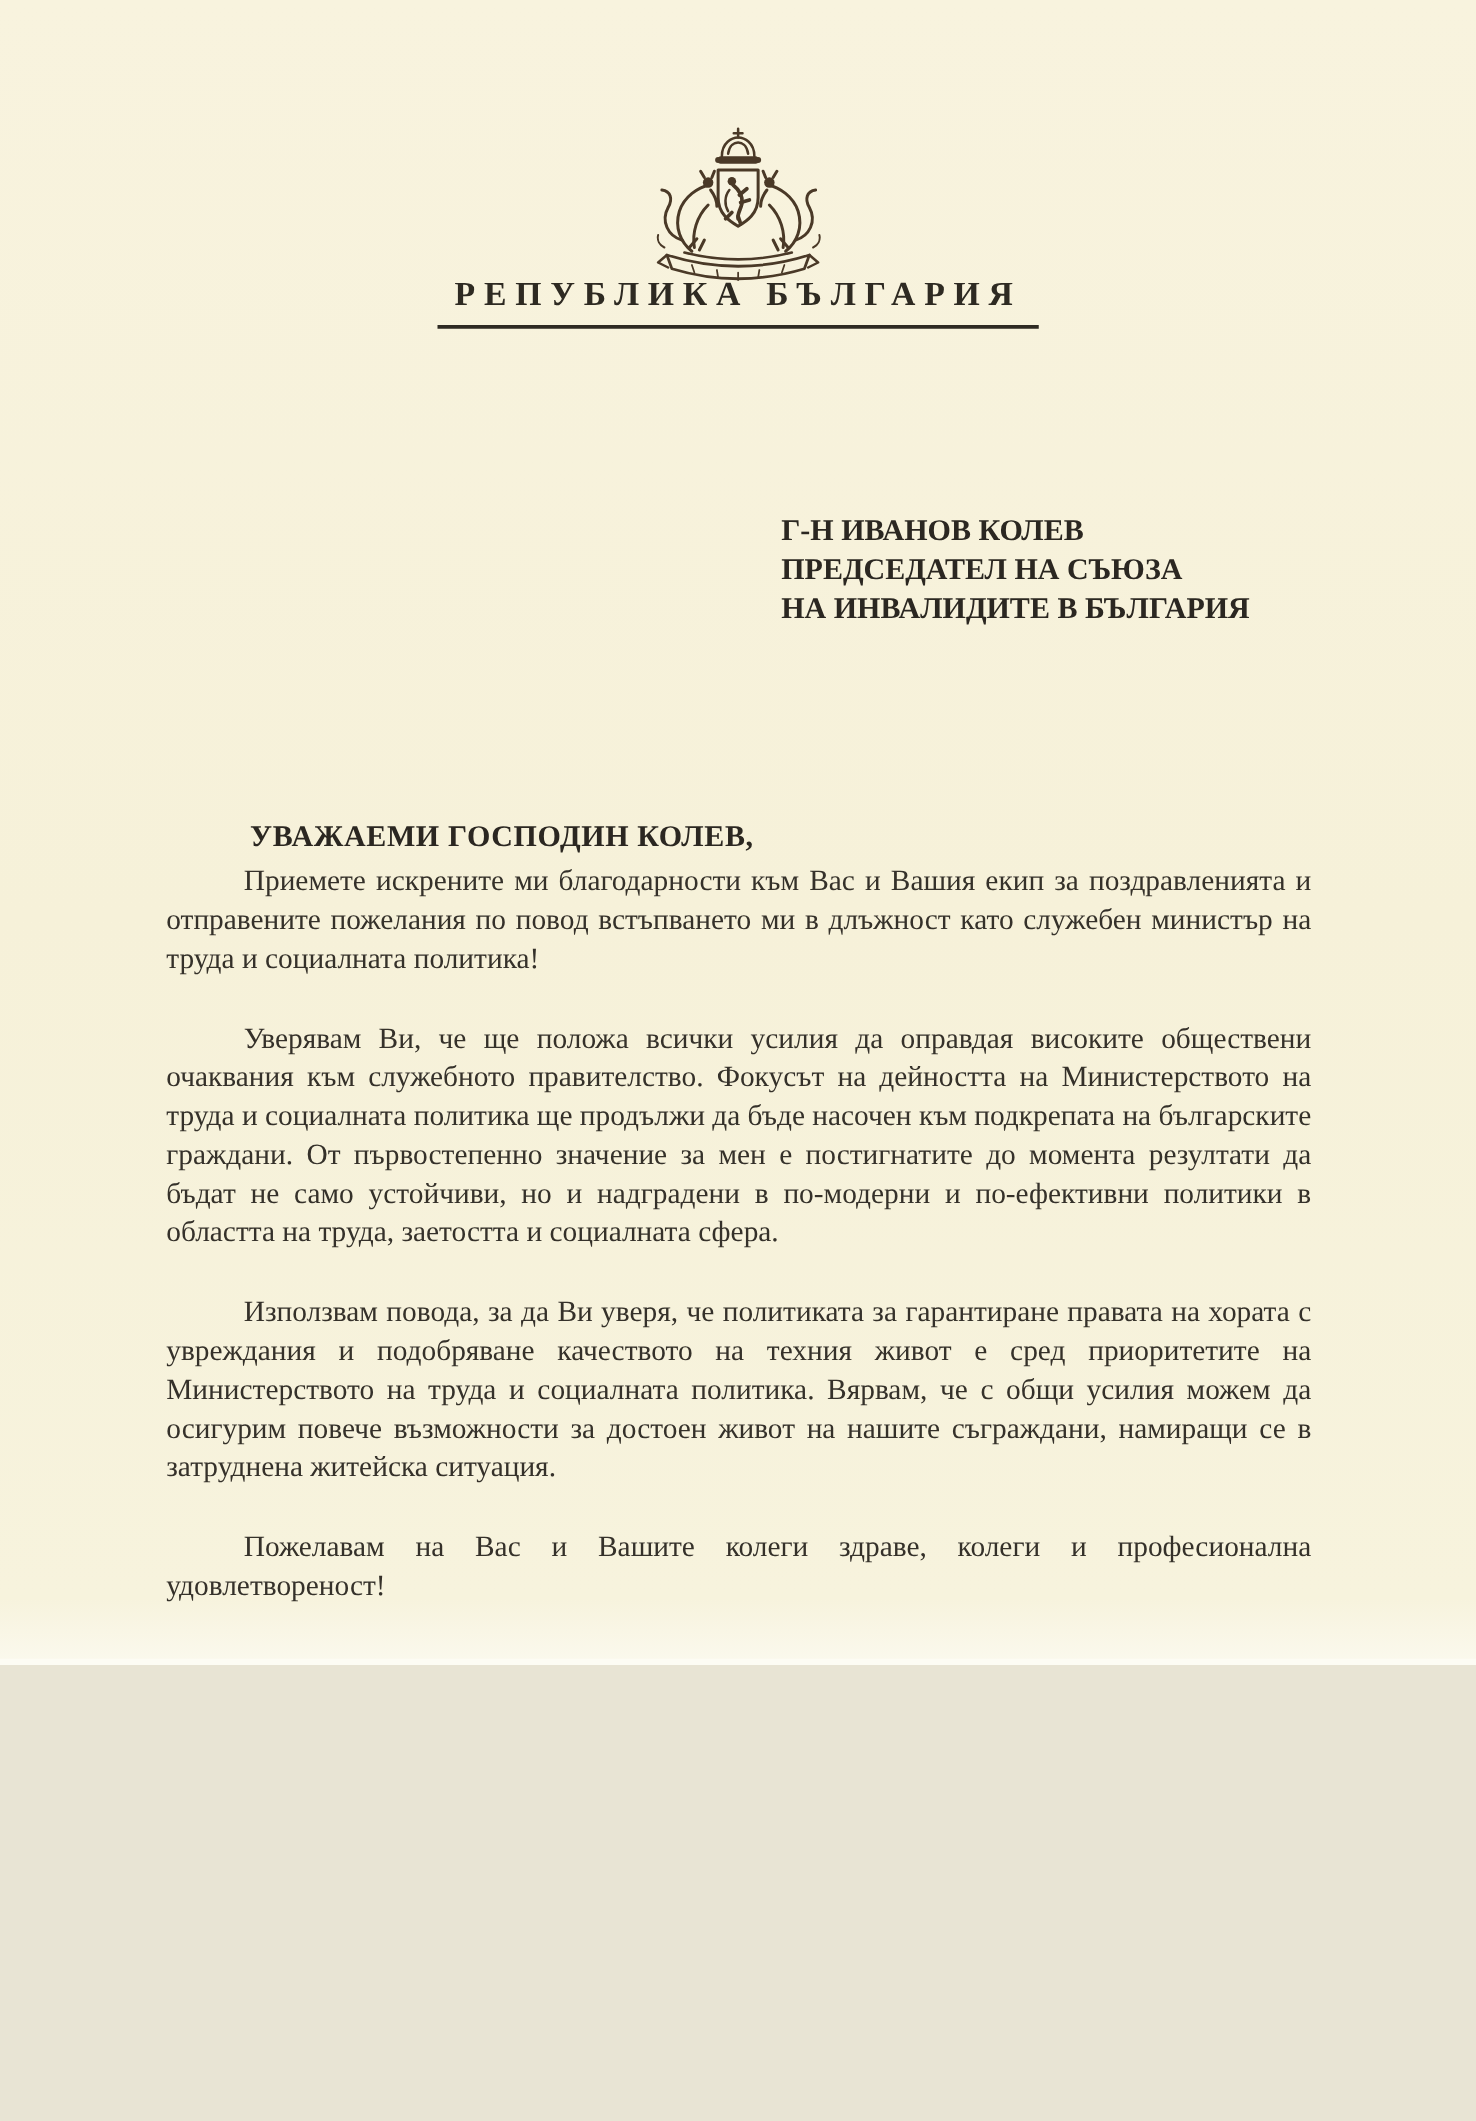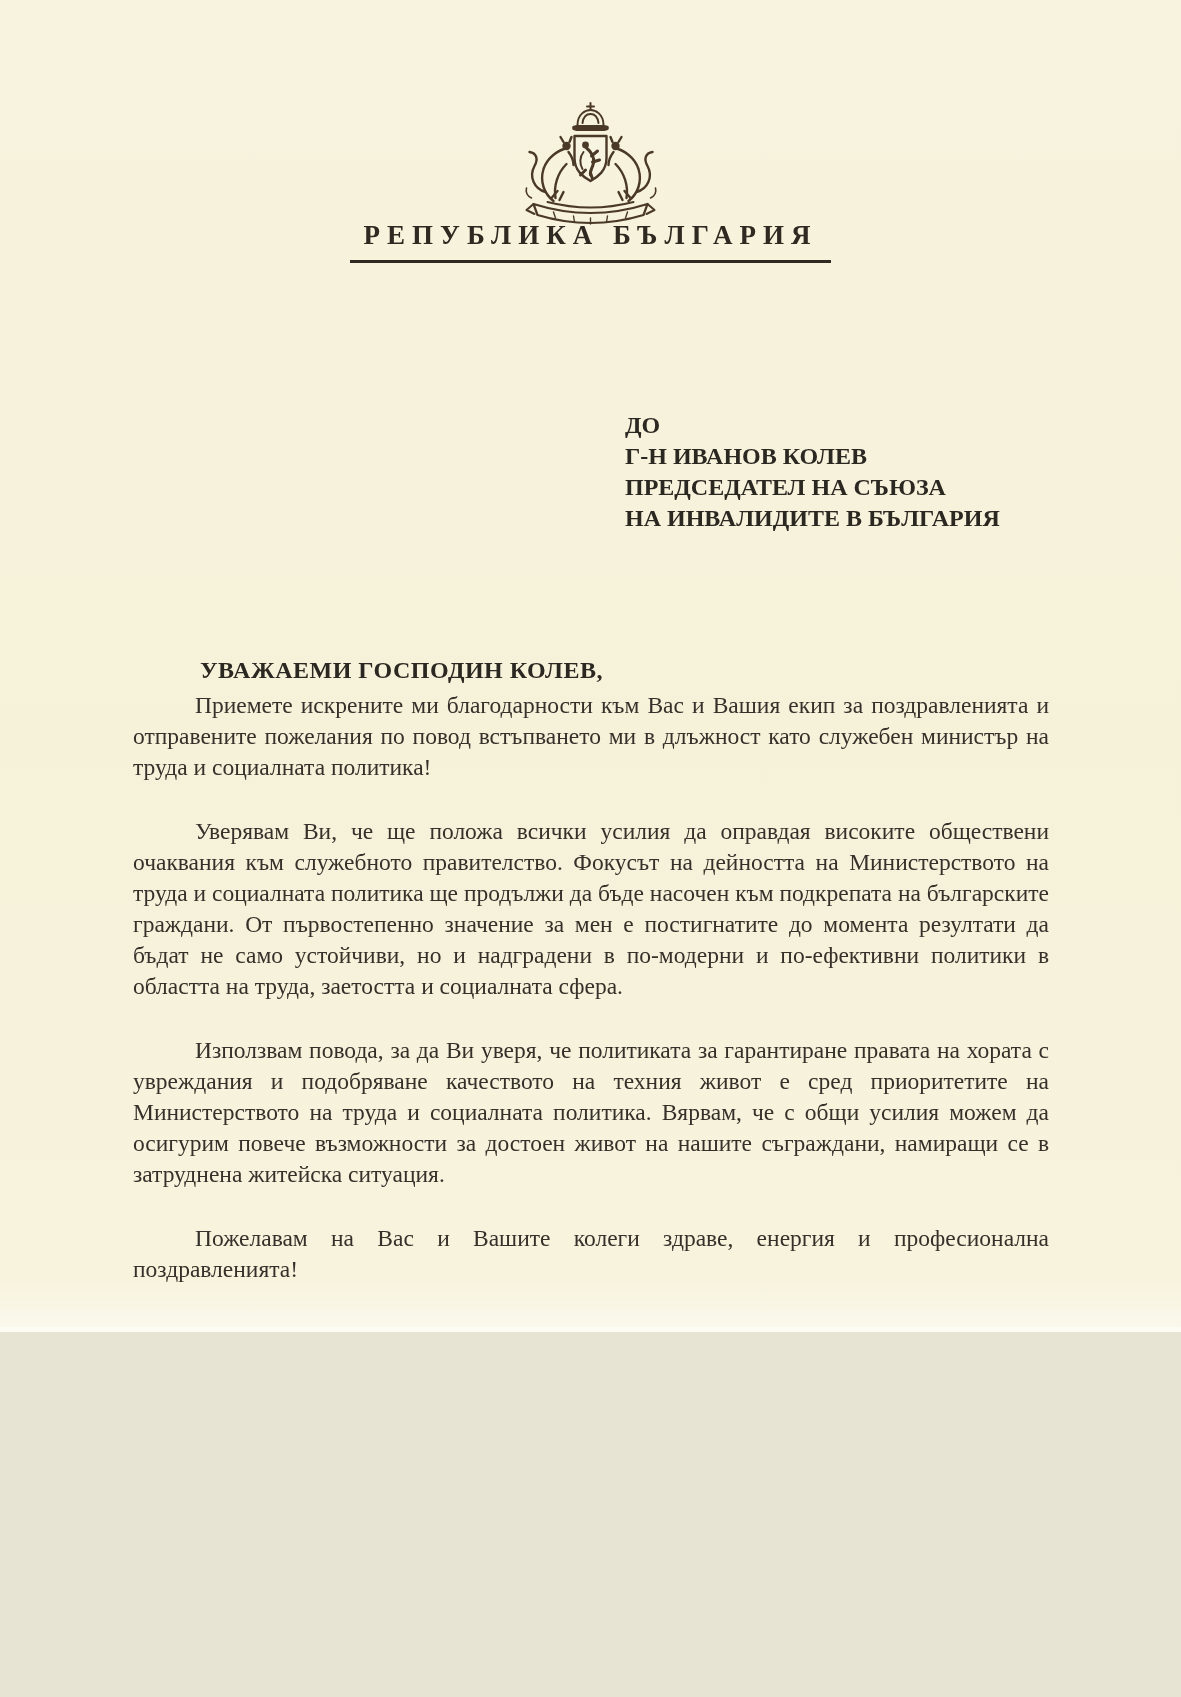--- a/index.html
+++ b/index.html
@@ -120,33 +120,32 @@
         <path d="M58,98 c-4,-2 -6,-6 -5,-10 M177,98 c4,-2 6,-6 5,-10" stroke-width="1.6"></path>
       </g>
     </svg>
   </div>
 
   <div class="country-line-wrap">
     <span class="country-line">РЕПУБЛИКА БЪЛГАРИЯ</span>
   </div>
 
   <div class="recipient">
-    <div>ДО</div>
     <div>Г-Н ИВАНОВ КОЛЕВ</div>
     <div>ПРЕДСЕДАТЕЛ НА СЪЮЗА</div>
     <div>НА ИНВАЛИДИТЕ В БЪЛГАРИЯ</div>
   </div>
 
   <div class="salutation">УВАЖАЕМИ ГОСПОДИН КОЛЕВ,</div>
 
   <div class="body-text">
     <p>Приемете искрените ми благодарности към Вас и Вашия екип за поздравленията и отправените пожелания по повод встъпването ми в длъжност като служебен министър на труда и социалната политика!</p>
     <p>Уверявам Ви, че ще положа всички усилия да оправдая високите обществени очаквания към служебното правителство. Фокусът на дейността на Министерството на труда и социалната политика ще продължи да бъде насочен към подкрепата на българските граждани. От първостепенно значение за мен е постигнатите до момента резултати да бъдат не само устойчиви, но и надградени в по-модерни и по-ефективни политики в областта на труда, заетостта и социалната сфера.</p>
     <p>Използвам повода, за да Ви уверя, че политиката за гарантиране правата на хората с увреждания и подобряване качеството на техния живот е сред приоритетите на Министерството на труда и социалната политика. Вярвам, че с общи усилия можем да осигурим повече възможности за достоен живот на нашите съграждани, намиращи се в затруднена житейска ситуация.</p>
-    <p>Пожелавам на Вас и Вашите колеги здраве, енергия и професионална поздравленията!</p>
+    <p>Пожелавам на Вас и Вашите колеги здраве, колеги и професионална удовлетвореност!</p>
   </div>
 
   <div class="closing">
     <span class="valediction">С уважение:</span>
     <div class="signature">
       <svg viewBox="0 0 178 118" width="178" height="118" aria-hidden="true">
         <g stroke="#2b50c4" fill="none" stroke-width="3.6" stroke-linecap="round" stroke-linejoin="round">
           <path d="M8,84 C10,70 15,60 17,66 C19,72 14,88 21,82 C28,76 26,56 32,54 C37,53 35,72 41,72 C48,72 47,58 54,58"></path>
           <path d="M54,58 C62,48 76,46 80,54 C83,61 73,68 68,61 C64,55 71,48 80,51 C87,54 84,74 74,88"></path>
           <path d="M62,104 C88,76 124,38 158,12"></path>

